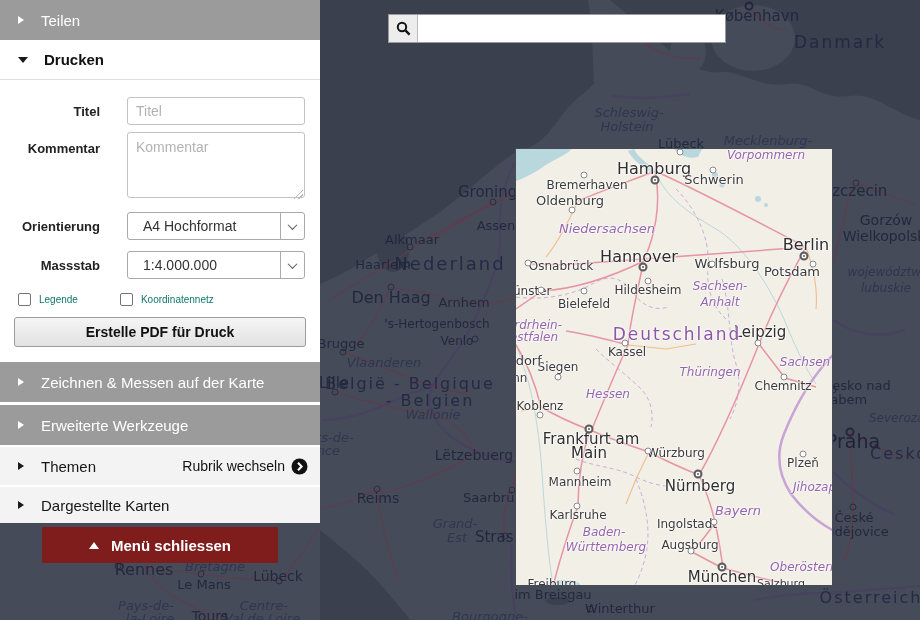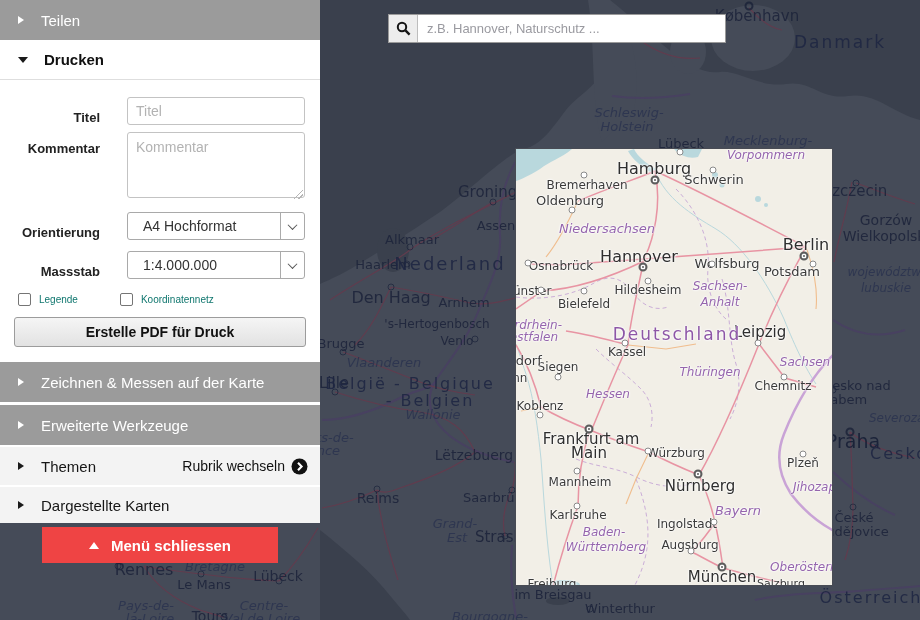--- a/index.html
+++ b/index.html
@@ -52,21 +52,21 @@
   .tri-r.dark { border-left-color:#1a1a1a; }
   .tri-d { width:0; height:0; border-left:5px solid transparent; border-right:5px solid transparent;
            border-top:6px solid #1a1a1a; margin-right:16px; }
   .tri-u { width:0; height:0; border-left:5px solid transparent; border-right:5px solid transparent;
            border-bottom:7px solid #fff; margin-right:12px; }
 
   #drucken-block { background:#fff; height:322px; }
   #drucken-head { height:40px; display:flex; align-items:center; padding-left:18px;
                   border-bottom:1px solid #dedede; font-size:15px; font-weight:bold; color:#111; }
   #print-form { padding-top:17px; }
-  .frow { display:flex; align-items:flex-end; }
+  .frow { display:flex; align-items:center; }
   .frow.top { align-items:flex-start; }
   .flabel { width:100px; text-align:right; font-size:13px; font-weight:bold; color:#222; }
   .frow.top .flabel { padding-top:9px; }
   .fctrl { margin-left:27px; width:178px; }
   .tin { width:178px; height:28px; border:1px solid #c3c3c3; border-radius:3px; padding:0 8px;
          font-size:14px; color:#333; font-family:"Liberation Sans",sans-serif; outline:none; }
   .tin::placeholder, .tarea::placeholder { color:#b3b3b3; }
   .tarea { width:178px; height:66px; border:1px solid #c3c3c3; border-radius:3px; padding:6px 8px;
            font-size:14px; resize:none; font-family:"Liberation Sans",sans-serif; outline:none; position:relative; }
   .ta-wrap { position:relative; width:178px; }
@@ -91,21 +91,21 @@
              background:linear-gradient(#f5f5f5,#e2e2e2); border:1px solid #9c9c9c; border-radius:3px;
              font-size:14px; font-weight:bold; color:#111; font-family:Liberation Sans, sans-serif; }
   #sec-zeichnen { margin-top:0; }
   #sec-erweitert { margin-top:3px; }
   #sec-themen { margin-top:2px; height:38px; padding-right:12px; }
   #sec-themen .spacer { flex:1; }
   #sec-themen .action { font-size:14px; color:#111; margin-right:6px; }
   #sec-karten { margin-top:2px; height:36px; }
 
   #menu-close { position:absolute; left:42px; top:527px; width:236px; height:36px;
-                background:#ef4444; border:0; color:#fff; font-size:15px; font-weight:bold;
+                background:#7f1d1d; border:0; color:#fff; font-size:15px; font-weight:bold;
                 font-family:"Liberation Sans",sans-serif;
                 display:flex; align-items:center; justify-content:center; cursor:pointer; }
 </style>
 </head>
 <body>
 
 <div id="map">
   <svg class="base" width="920" height="620" viewBox="0 0 920 620">
 
     <g fill="#3a404d">
@@ -375,21 +375,20 @@
   </div>
 </div>
 
 <div id="searchbar">
   <span class="sicon">
     <svg width="15" height="15" viewBox="0 0 15 15">
         <circle cx="6" cy="6" r="4.2" fill="none" stroke="#141414" stroke-width="2"></circle>
         <line x1="9.4" y1="9.4" x2="13.6" y2="13.6" stroke="#141414" stroke-width="2.4"></line>
       </svg>
   </span>
-  <input type="text" placeholder="z.B. Hannover, Naturschutz ..." style="">
 </div>
 
 <aside id="sidebar">
   <div class="sec gray">
     <span class="tri-r"></span>
     <span>Teilen</span>
   </div>
 
   <div id="drucken-block">
     <div id="drucken-head">

